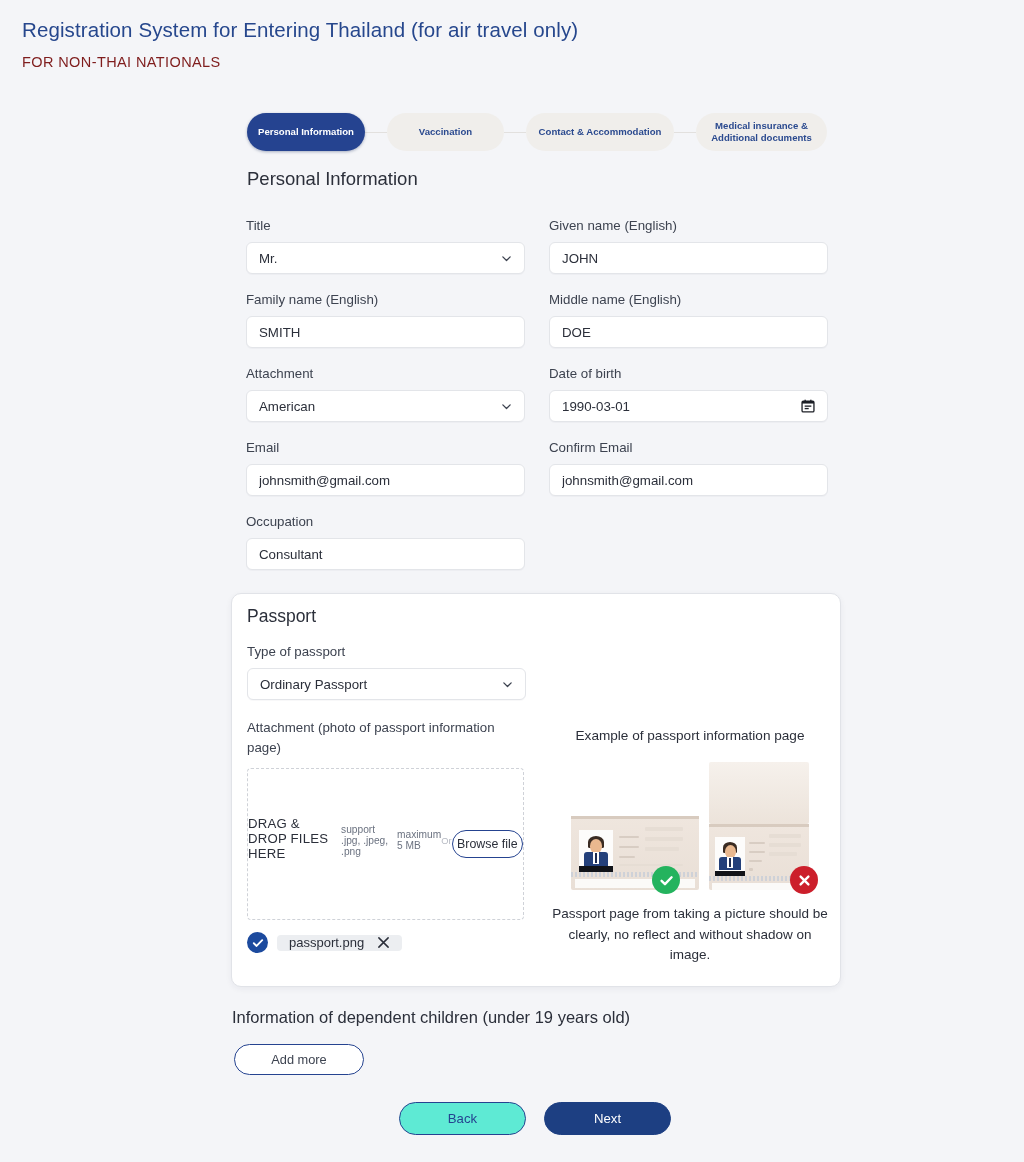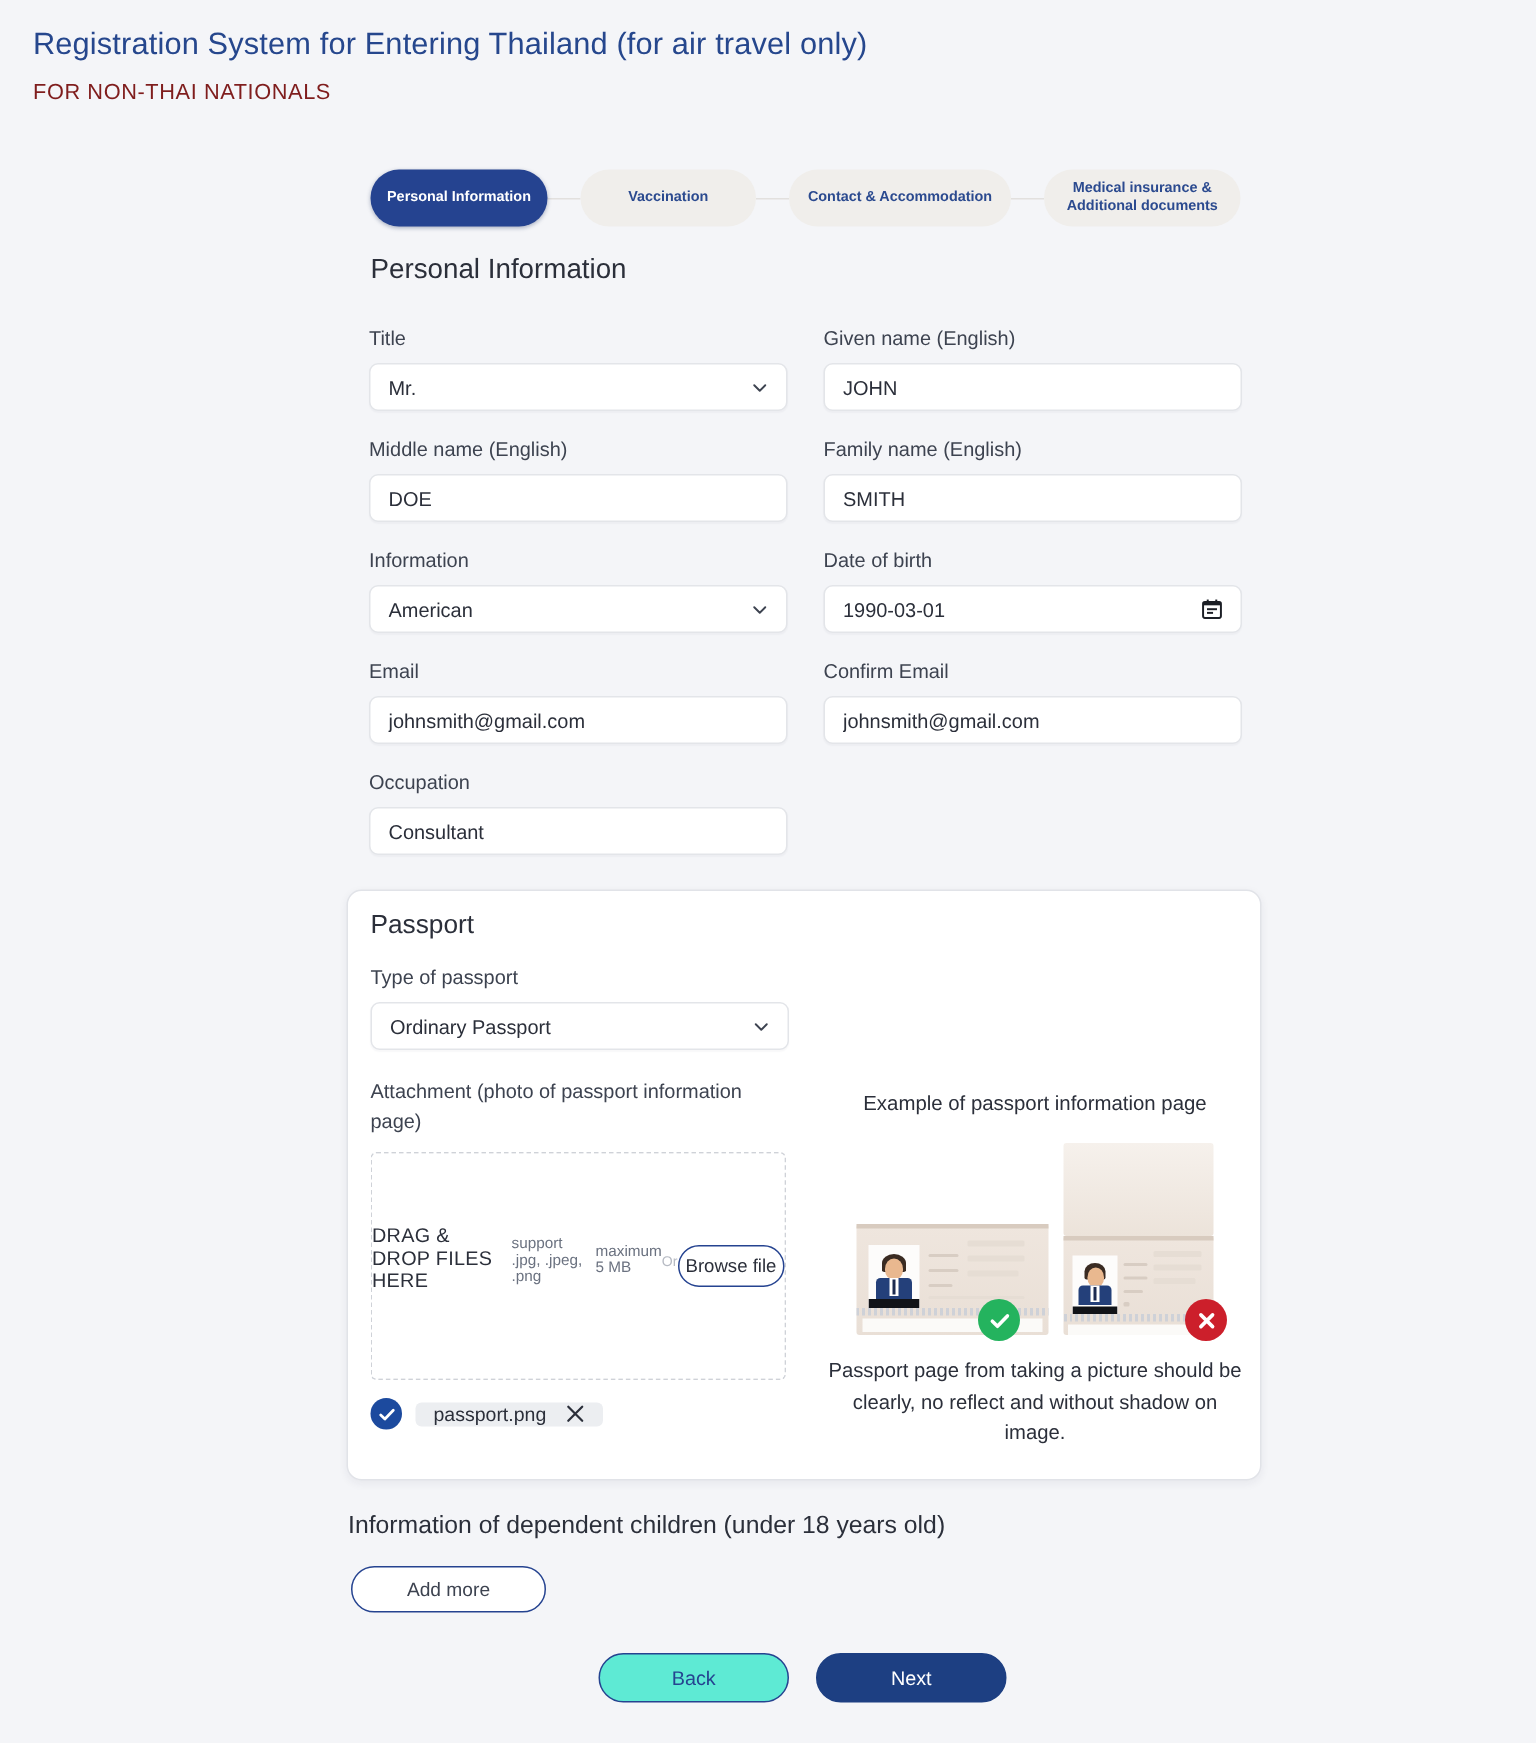--- a/index.html
+++ b/index.html
@@ -363,36 +363,36 @@
       <div class="col">
         <span class="lbl">Given name (English)</span>
         <div class="ctrl">
           <span class="val">JOHN</span>
         </div>
       </div>
     </div>
 
     <div class="row">
       <div class="col">
+        <span class="lbl">Family name (English)</span>
+        <div class="ctrl">
+          <span class="val">SMITH</span>
+        </div>
+      </div>
+      <div class="col">
         <span class="lbl">Middle name (English)</span>
         <div class="ctrl">
           <span class="val">DOE</span>
         </div>
       </div>
-      <div class="col">
-        <span class="lbl">Family name (English)</span>
-        <div class="ctrl">
-          <span class="val">SMITH</span>
-        </div>
-      </div>
     </div>
 
     <div class="row">
       <div class="col">
-        <span class="lbl">Information</span>
+        <span class="lbl">Attachment</span>
         <div class="ctrl">
           <span class="val">American</span>
           <span class="chev">
             <svg viewBox="0 0 12 12" width="11" height="11">
                 <path d="M2 4.2 L6 8.2 L10 4.2" fill="none" stroke="#3d4350" stroke-width="1.4" stroke-linecap="round" stroke-linejoin="round"></path>
               </svg>
           </span>
         </div>
       </div>
       <div class="col">
@@ -547,21 +547,21 @@
           <svg viewBox="0 0 20 20" width="17" height="17">
               <path d="M5.4 5.4 L14.6 14.6 M14.6 5.4 L5.4 14.6" stroke="#ffffff" stroke-width="2.8" stroke-linecap="round"></path>
             </svg>
         </div>
       </div>
 
       <div class="example-note">Passport page from taking a picture should be clearly, no reflect and without shadow on image.</div>
     </div>
   </div>
 
-  <div class="dep-title">Information of dependent children (under 18 years old)</div>
+  <div class="dep-title">Information of dependent children (under 19 years old)</div>
   <div class="add-more">Add more</div>
 
   <div class="footer">
     <div class="btn back">Back</div>
     <div class="btn next">Next</div>
   </div>
 
 </div>
 
 </body></html>

